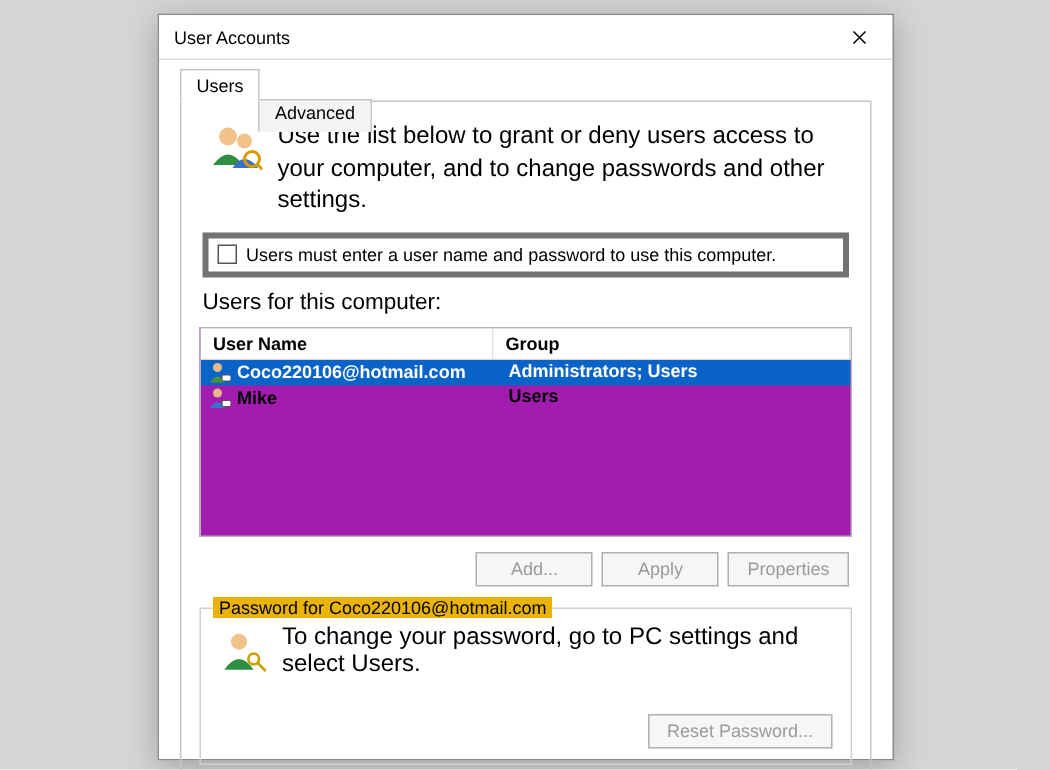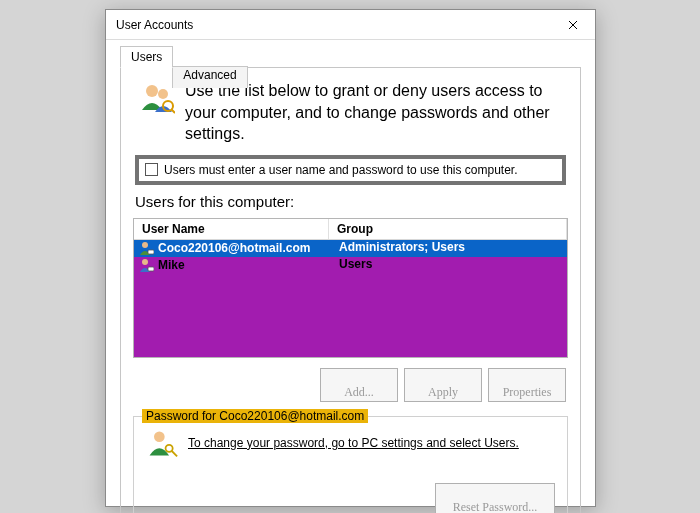--- a/index.html
+++ b/index.html
@@ -96,40 +96,40 @@
   .row .cell.col2 { flex:1; padding-left:8px; }
   .row.sel { background:#0a64c8; color:#fff; }
 
   .user-icon { width:16px; height:16px; flex:none; }
 
   .btnrow { display:flex; gap:6px; justify-content:flex-end; padding:2px 2px 0 0; }
   .btn {
     min-width:78px; height:23px;
     border:1px solid #b0b0b0;
     background:#f6f6f6;
-    font-size:12px; font-family:Liberation Serif, serif;
-    padding:16px 12px;
+    font-size:12px; font-family:Liberation Sans, sans-serif;
+    padding:3px 12px;
     cursor:default;
     color:#333;
   }
   .btn:disabled { color:#9a9a9a; background:#f6f6f6; }
   .btn.def { border:1px solid #0078d7; }
 
   .groupbox {
     border:1px solid #d0d0d0;
     padding:10px 12px 10px 12px;
     position:relative;
     margin-top:6px;
   }
   .groupbox .legend {
     position:absolute; top:-8px; left:8px;
     background:#eab308; padding:0 4px; font-size:12px;
   }
   .gb-body { display:flex; gap:10px; align-items:center; }
-  .gb-body .txt { flex:1; font-size:12px;text-decoration:underline; }
+  .gb-body .txt { flex:1; font-size:16px; }
   .gb-btn-row { display:flex; justify-content:flex-end; margin-top:24px; }
 
   .footer {
     height:44px;
     display:flex; align-items:center; justify-content:flex-end;
     gap:16px; padding:0 14px 0 0;
     border-top:1px solid #e0e0e0;
     background:#fbfbfb;
   }
 

